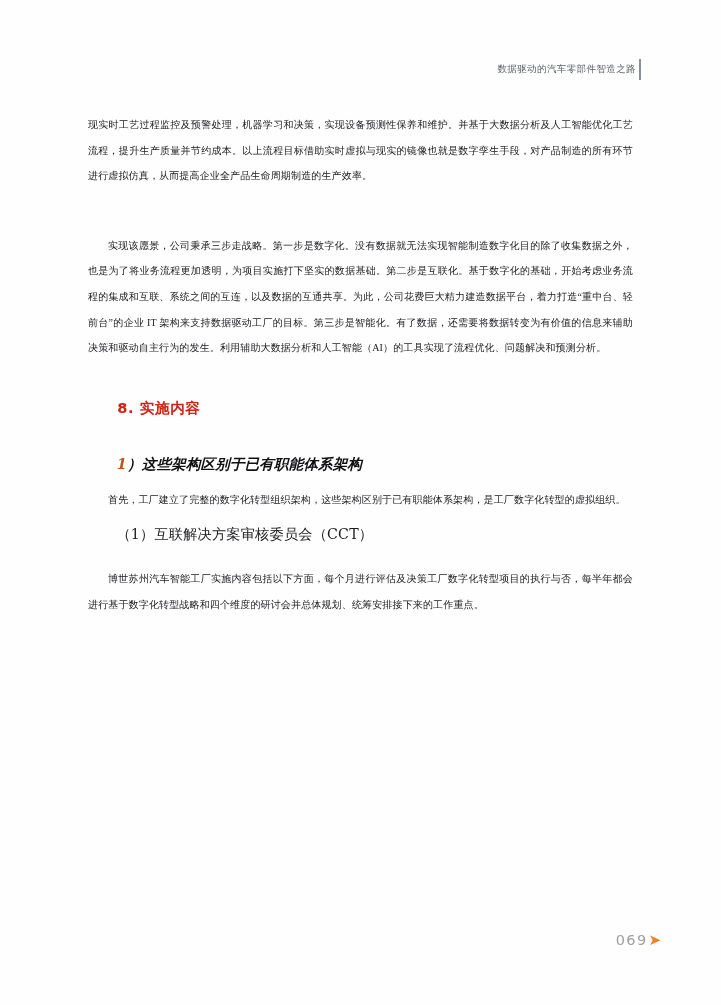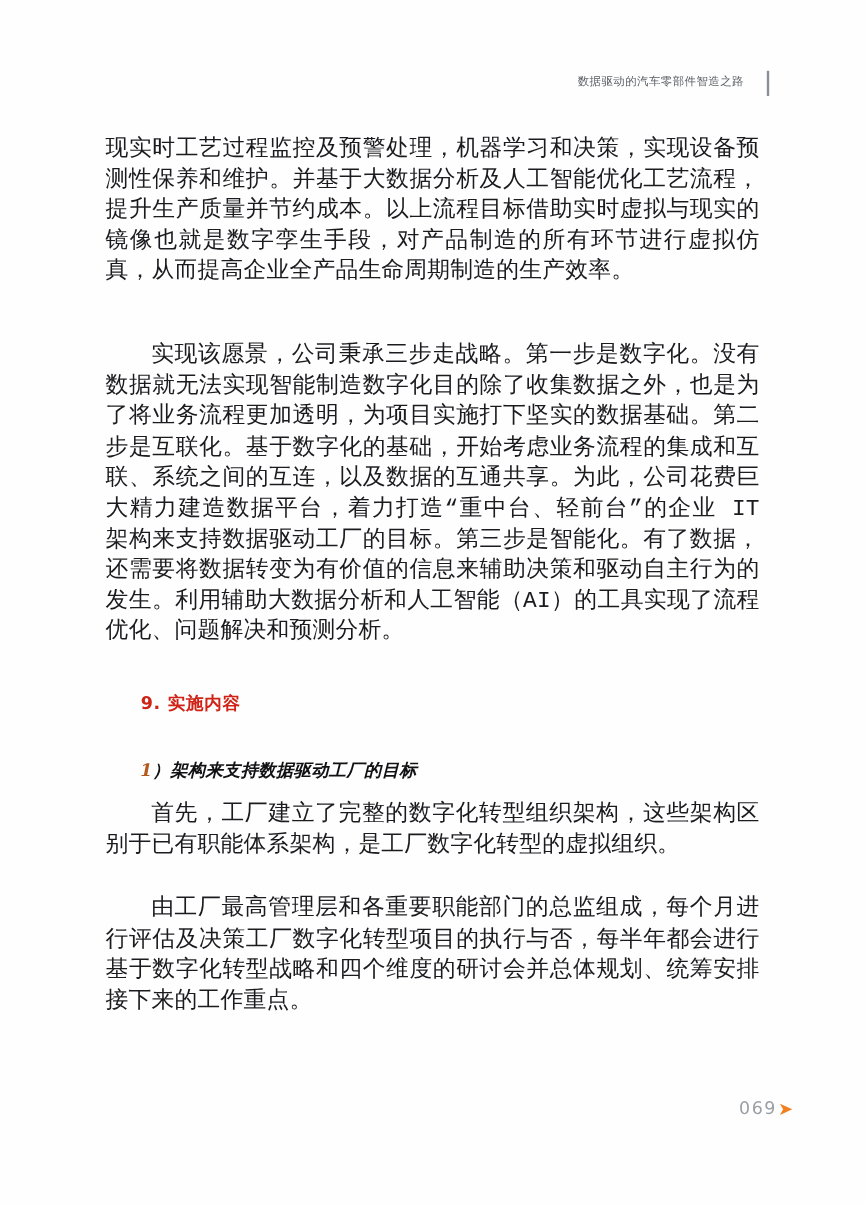--- a/index.html
+++ b/index.html
@@ -23,21 +23,21 @@
     box-sizing: border-box;
   }
 
   
   .running-header {
     position: absolute;
     top: 60px;
     right: 80px;
     display: flex;
     align-items: center;
-    gap: 19px;
+    gap: 3px;
     height: 18px;
   }
   .running-header-text {
     font-family: "DejaVu Sans", "Liberation Sans", sans-serif;
     font-size: 9.5px;
     letter-spacing: 0.4px;
     color: #5a5f66;
     white-space: nowrap;
     line-height: 18px;
   }
@@ -50,22 +50,22 @@
   
   .content {
     position: absolute;
     left: 88px;
     top: 112px;
     width: 545px;
   }
 
   p.body-text {
     margin: 0 0 0 0;
-    font-family: Liberation Mono, monospace;
-    font-size: 19px;
+    font-family: Liberation Serif, serif;
+    font-size: 10px;
     line-height: 25.6px;
     color: #1b1b1f;
     text-align: justify;
     text-justify: inter-ideograph;
     letter-spacing: 0.15px;
   }
   p.indent {
     text-indent: 2em;
   }
 
@@ -111,21 +111,21 @@
   
   .gap-lg { height: 34px; }
   .gap-md { height: 20px; }
   .gap-sm { height: 10px; }
   .gap-xs { height: 4px; }
 
   
   .folio {
     position: absolute;
     right: 60px;
-    bottom: 73px;
+    bottom: 57px;
     display: flex;
     align-items: flex-end;
     gap: 1px;
   }
   .folio-number {
     font-family: "DejaVu Sans", "Liberation Sans", sans-serif;
     font-size: 14.5px;
     color: #9aa0a6;
     letter-spacing: 1.3px;
   }
@@ -153,47 +153,48 @@
 
     <div class="gap-lg"></div>
 
 
     <div class="gap-sm"></div>
 
     <p class="body-text indent">实现该愿景，公司秉承三步走战略。第一步是数字化。没有数据就无法实现智能制造数字化目的除了收集数据之外，也是为了将业务流程更加透明，为项目实施打下坚实的数据基础。第二步是互联化。基于数字化的基础，开始考虑业务流程的集成和互联、系统之间的互连，以及数据的互通共享。为此，公司花费巨大精力建造数据平台，着力打造“重中台、轻前台”的企业 IT 架构来支持数据驱动工厂的目标。第三步是智能化。有了数据，还需要将数据转变为有价值的信息来辅助决策和驱动自主行为的发生。利用辅助大数据分析和人工智能（AI）的工具实现了流程优化、问题解决和预测分析。</p>
 
     <div class="gap-lg"></div>
 
-    <h2 class="section-heading">9.  实施内容</h2>
+    <h2 class="section-heading">8.  实施内容</h2>
 
     <div class="gap-sm"></div>
 
 
     <div class="gap-md"></div>
 
     <h3 class="sub-heading">
-      <span class="marker">1</span><span>）架构来支持数据驱动工厂的目标</span>
+      <span class="marker">1</span><span>）这些架构区别于已有职能体系架构</span>
     </h3>
 
     <div class="gap-sm"></div>
 
     <p class="body-text indent">首先，工厂建立了完整的数字化转型组织架构，这些架构区别于已有职能体系架构，是工厂数字化转型的虚拟组织。</p>
 
     <div class="gap-sm"></div>
 
+    <p class="item-label">（1）互联解决方案审核委员会（CCT）</p>
 
     <div class="gap-xs"></div>
 
 
     <div class="gap-sm"></div>
 
 
     <div class="gap-xs"></div>
 
-    <p class="body-text indent">由工厂最高管理层和各重要职能部门的总监组成，每个月进行评估及决策工厂数字化转型项目的执行与否，每半年都会进行基于数字化转型战略和四个维度的研讨会并总体规划、统筹安排接下来的工作重点。</p>
+    <p class="body-text indent">博世苏州汽车智能工厂实施内容包括以下方面，每个月进行评估及决策工厂数字化转型项目的执行与否，每半年都会进行基于数字化转型战略和四个维度的研讨会并总体规划、统筹安排接下来的工作重点。</p>
 
   </div>
 
   <div class="folio">
     <span class="folio-number">069</span>
     <span class="folio-arrow">➤</span>
   </div>
 
 </div>
 

